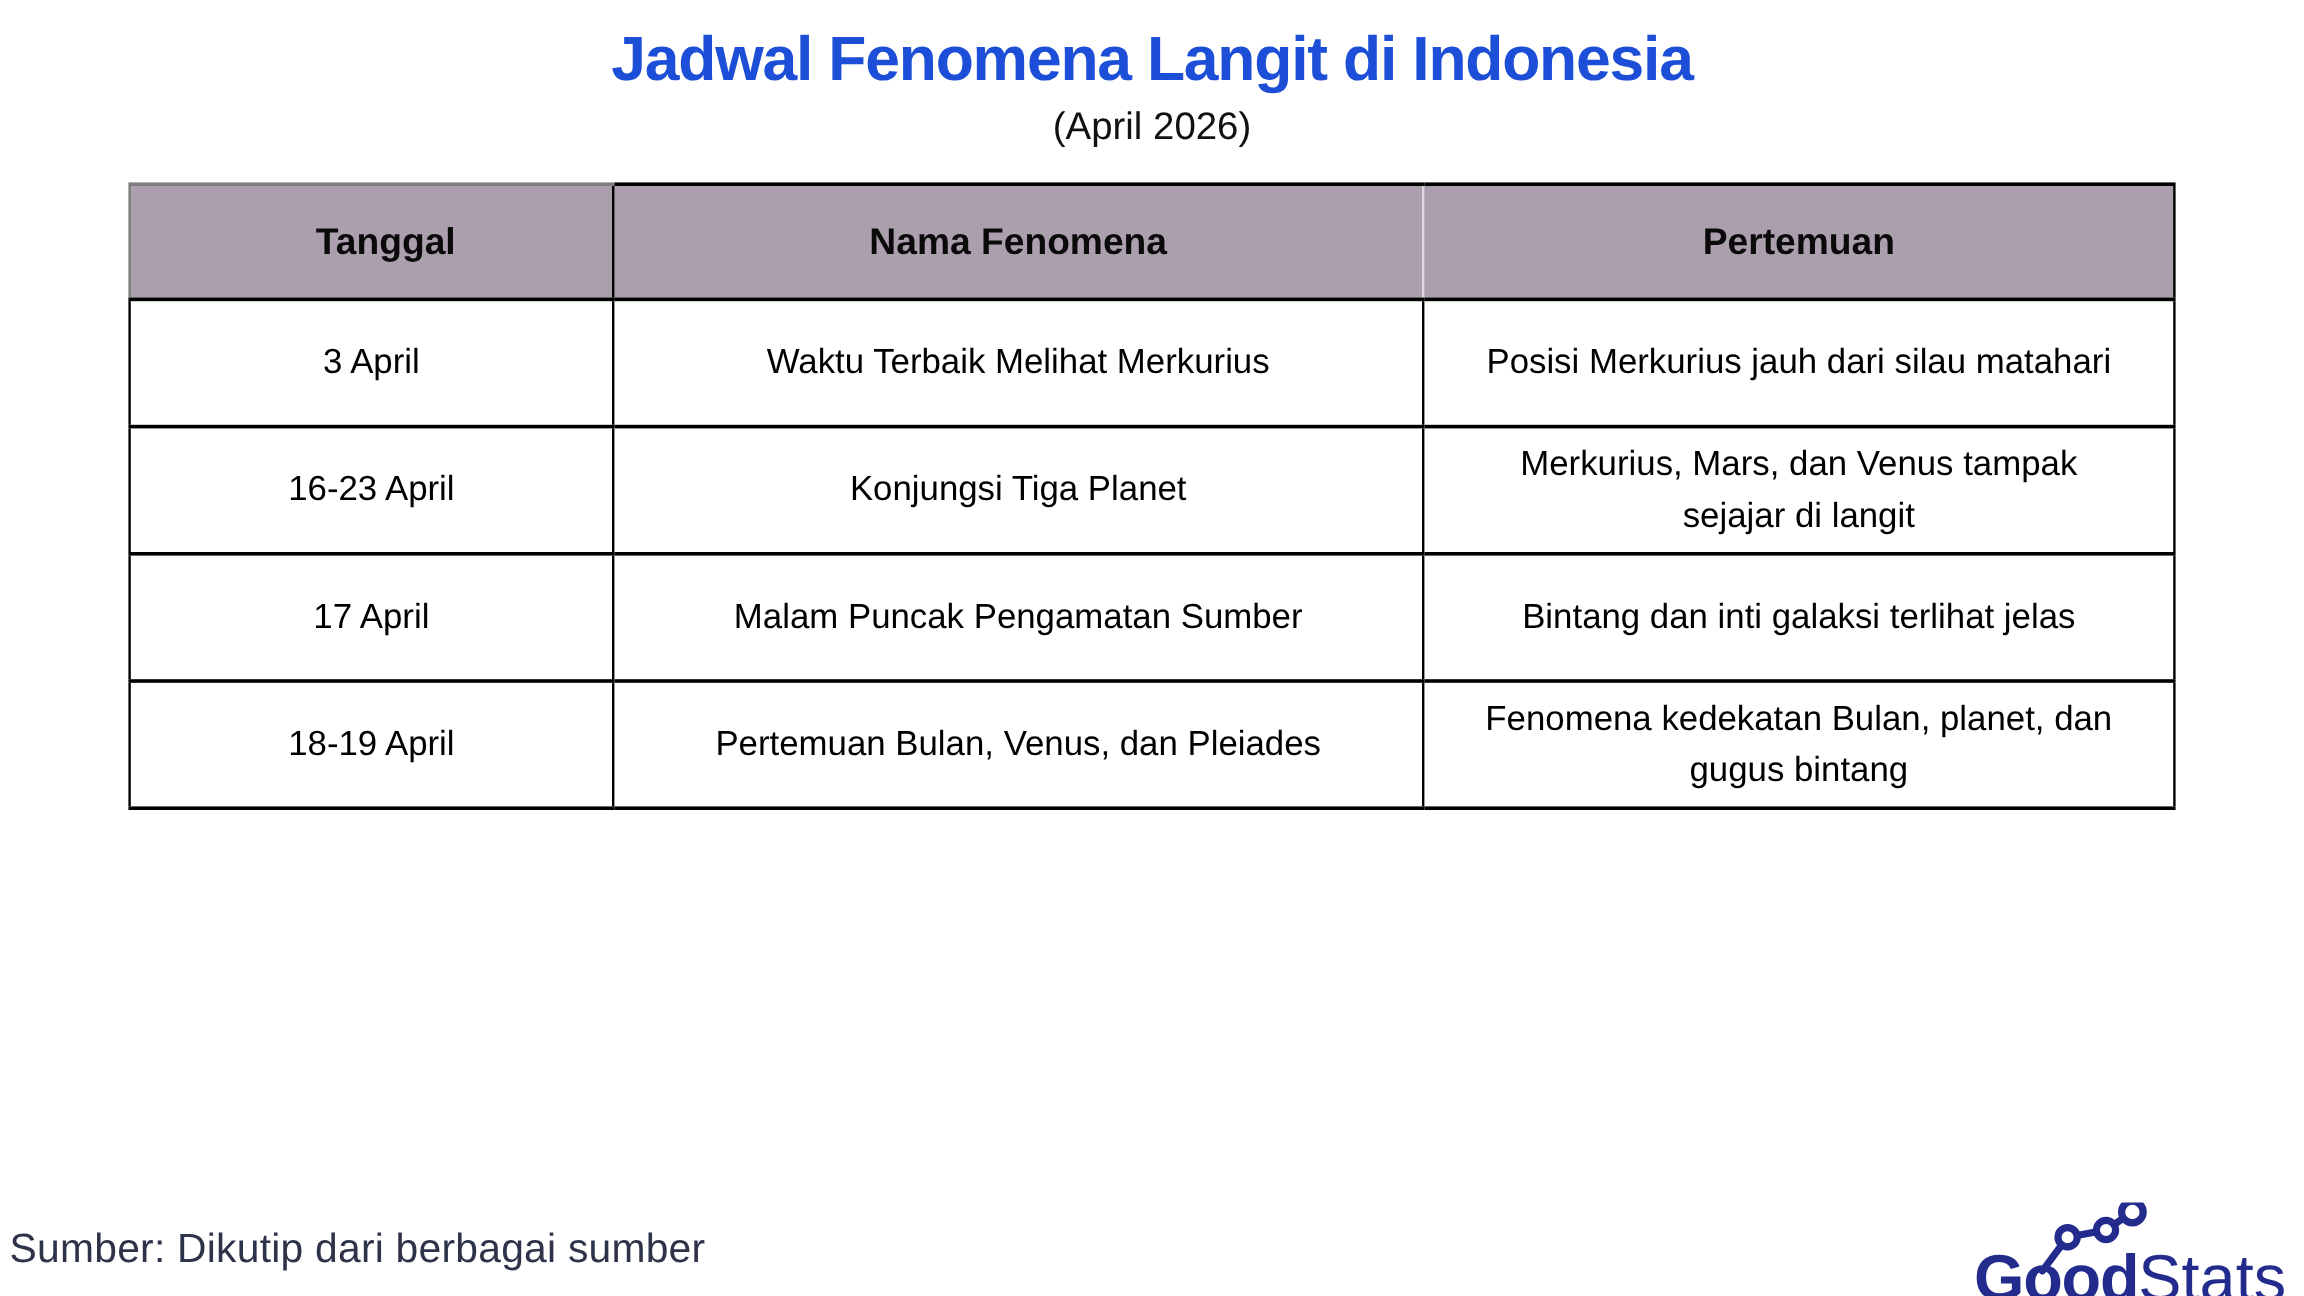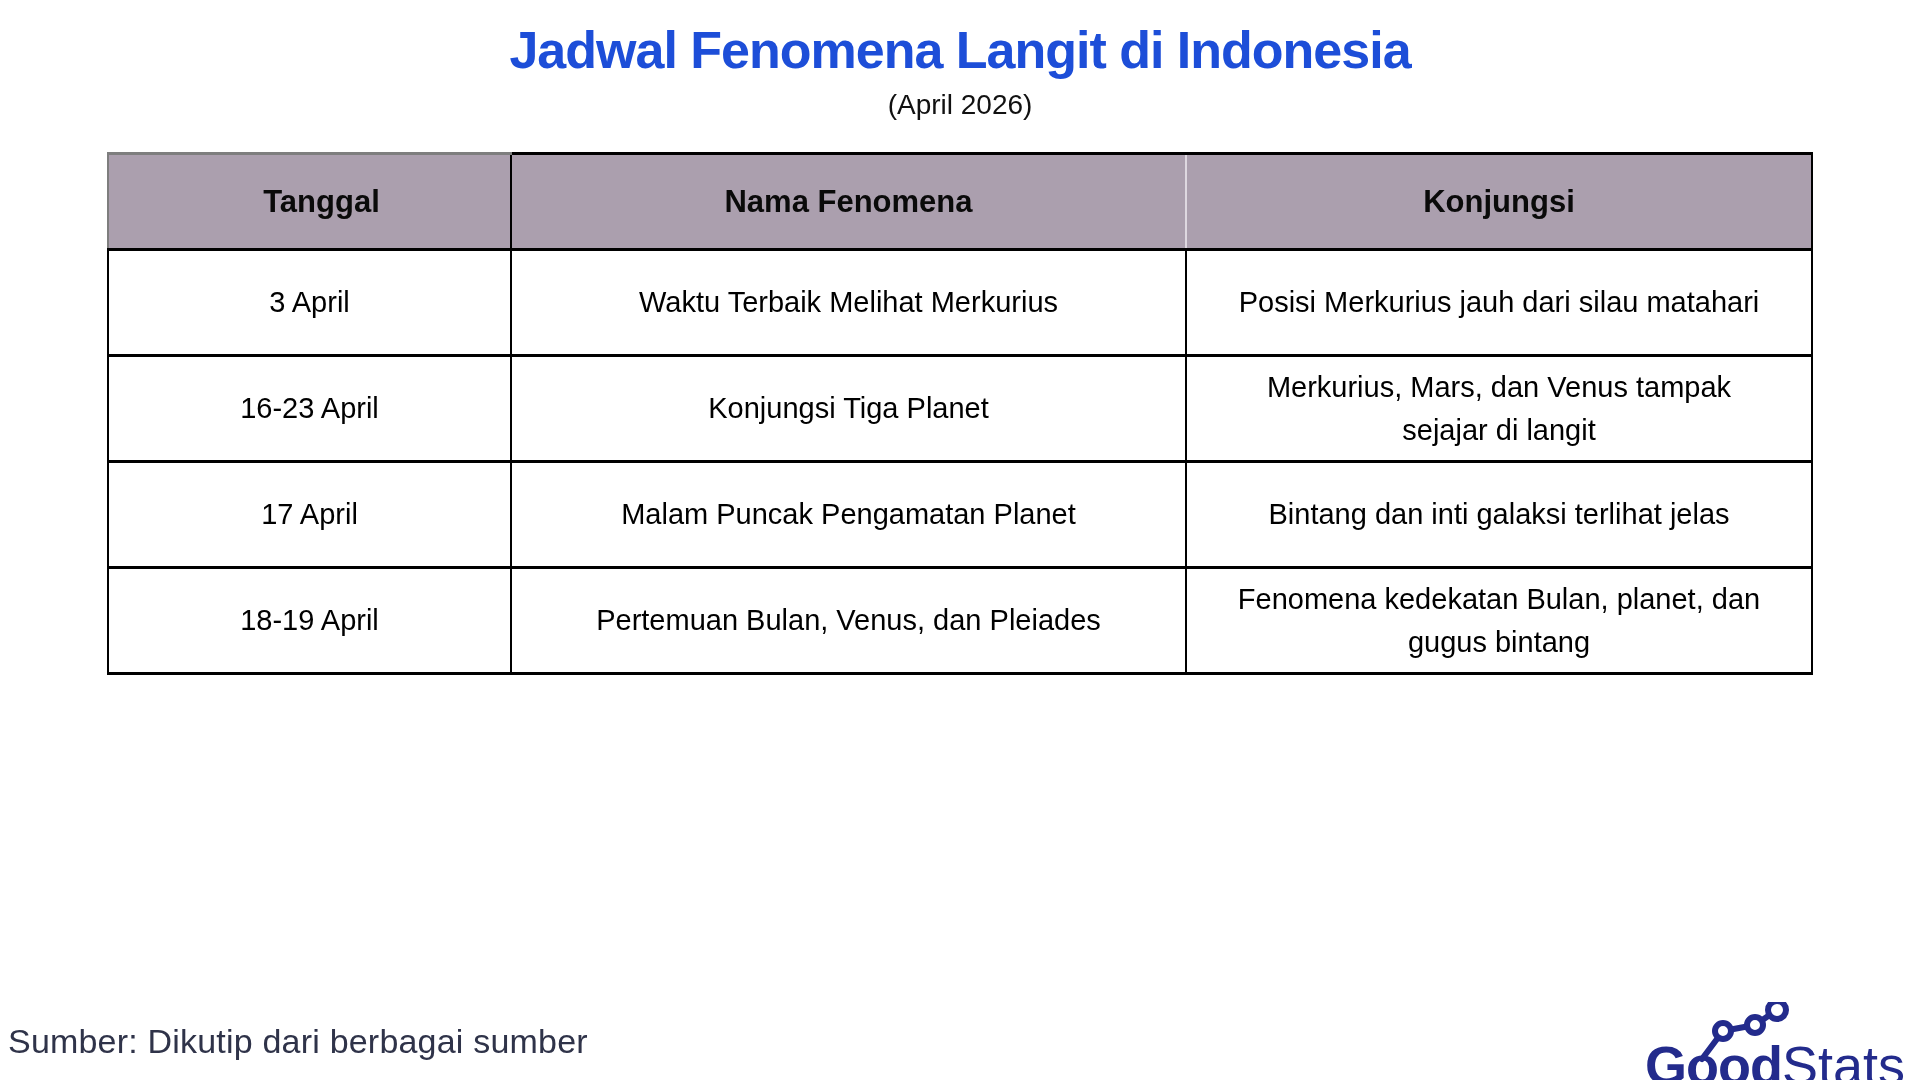--- a/index.html
+++ b/index.html
@@ -14,21 +14,21 @@
     margin-top: 20px;
     text-align: center;
     font-size: 52px;
     font-weight: bold;
     letter-spacing: -1px;
     color: #1d4ed8;
     line-height: 60px;
   }
   .subtitle {
     text-align: center;
-    font-size: 28px;
+    font-size: 32px;
     font-weight: 400;
     color: #111111;
     line-height: 46px;
     margin-top: 2px;
   }
   .jadwal-table {
     border-collapse: collapse;
     table-layout: fixed;
     width: 1704px;
     margin: 24px auto 0 auto;
@@ -106,38 +106,38 @@
 <table class="jadwal-table">
   <colgroup>
     <col class="col-tanggal">
     <col class="col-nama">
     <col class="col-ket">
   </colgroup>
   <thead>
     <tr id="header-row">
         <th>Tanggal</th>
         <th>Nama Fenomena</th>
-        <th>Konjungsi</th>
+        <th>Pertemuan</th>
       </tr>
   </thead>
   <tbody id="table-body">
       <tr>
         <td>3 April</td>
         <td>Waktu Terbaik Melihat Merkurius</td>
         <td>Posisi Merkurius jauh dari silau matahari</td>
       </tr>
       <tr>
         <td>16-23 April</td>
         <td>Konjungsi Tiga Planet</td>
         <td>Merkurius, Mars, dan Venus tampak
 sejajar di langit</td>
       </tr>
       <tr>
         <td>17 April</td>
-        <td>Malam Puncak Pengamatan Planet</td>
+        <td>Malam Puncak Pengamatan Sumber</td>
         <td>Bintang dan inti galaksi terlihat jelas</td>
       </tr>
       <tr>
         <td>18-19 April</td>
         <td>Pertemuan Bulan, Venus, dan Pleiades</td>
         <td>Fenomena kedekatan Bulan, planet, dan
 gugus bintang</td>
       </tr>
     </tbody>
 </table>

